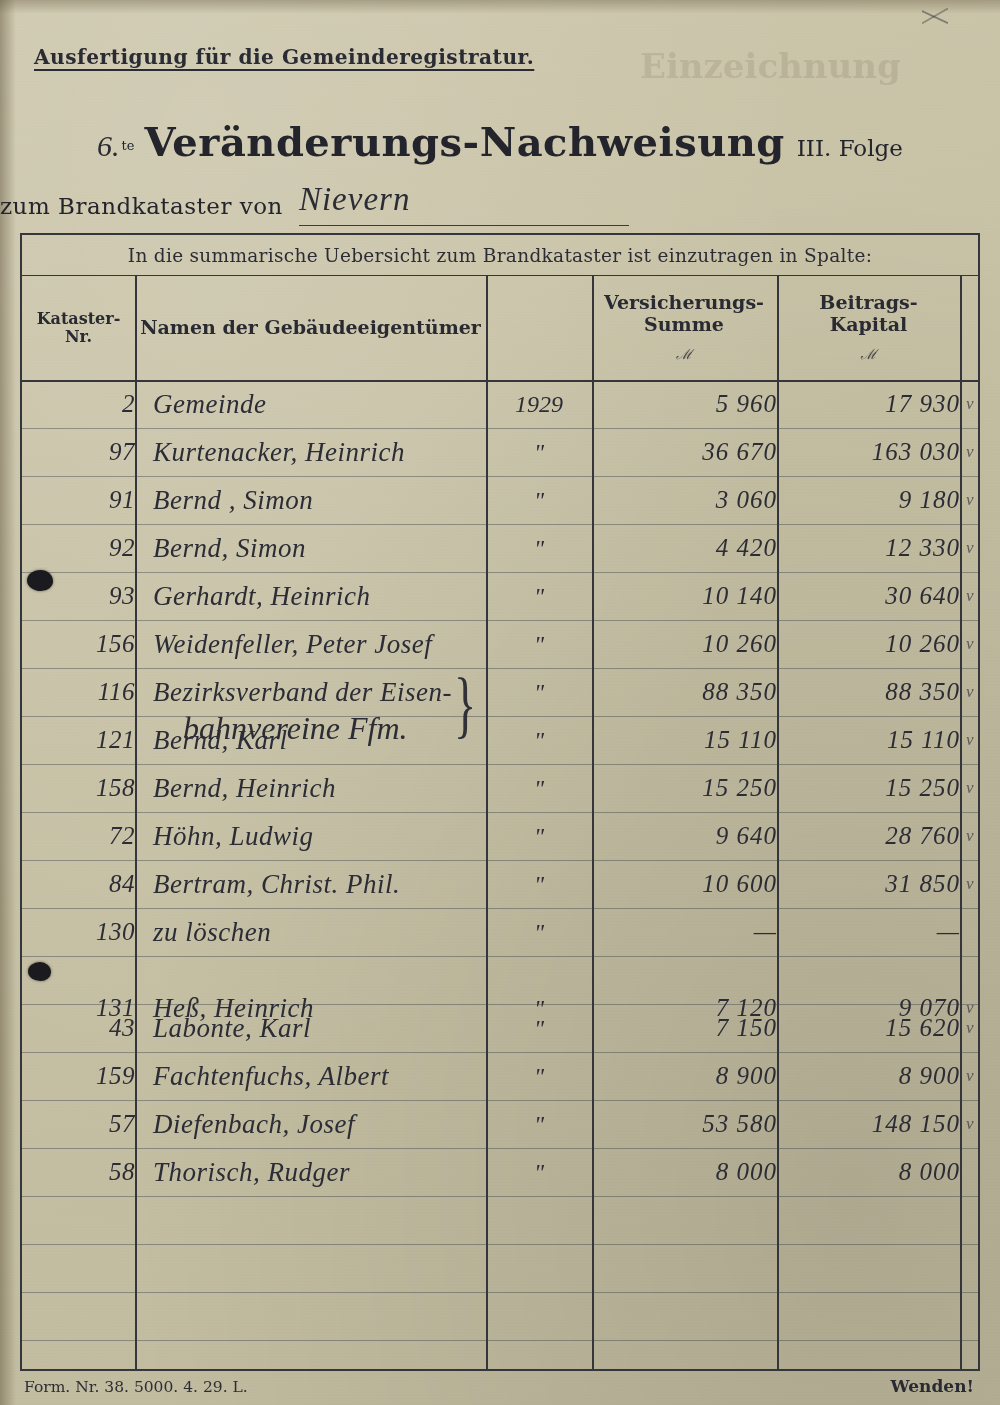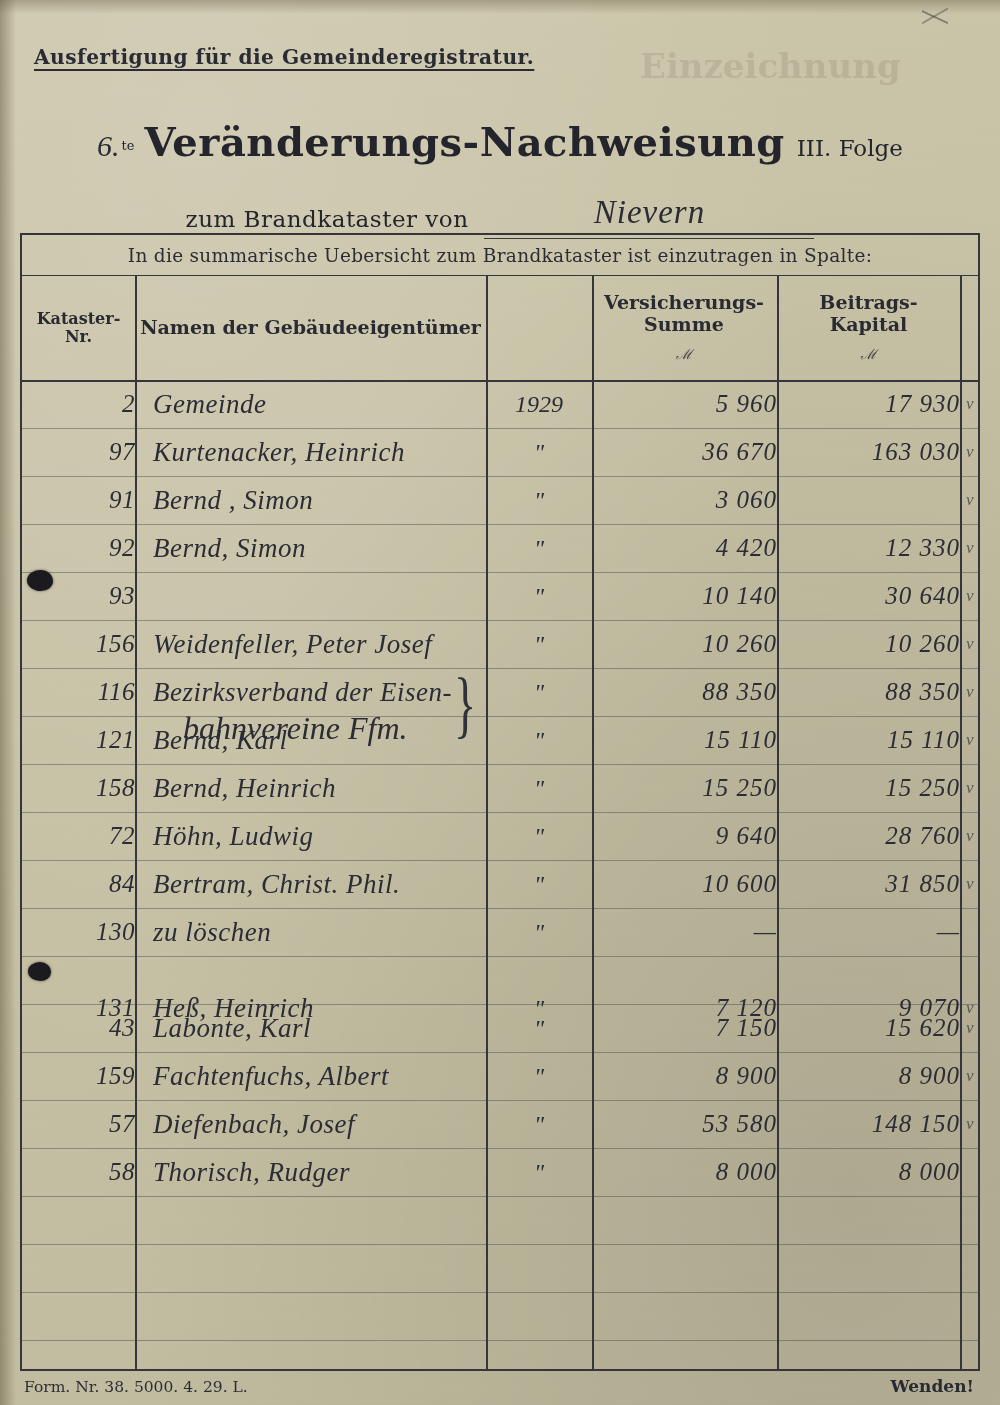--- a/index.html
+++ b/index.html
@@ -90,24 +90,22 @@
   }
   .title-folge {
     font-family: "DejaVu Serif", serif;
     font-size: 23px;
     margin-left: 12px;
   }
   .subtitle-row {
     position: absolute;
     left: 0; right: 0;
     top: 185px;
-    text-align: center;
     white-space: nowrap;
     color: #23242c;
-    margin-top: 13px;
   }
   .subtitle-text {
     font-family: "DejaVu Serif", serif;
     font-size: 23px;
     letter-spacing: 0.5px;
   }
   .place-wrap {
     position: relative;
     display: inline-block;
     width: 330px;
@@ -387,34 +385,36 @@
           <div class="cell c-sum" style="left: 570px; width: 185px;">36 670</div>
           <div class="cell c-kap" style="left: 755px; width: 183px;">163 030</div>
           <div class="tick" style="left: 944px; top: 14px;">v</div>
         </div>
         <div class="rowline" style="top: 144px;"></div>
         <div class="row" style="top: 96px;">
           <div class="cell c-kat" style="left: 0px; width: 113px;">91</div>
           <div class="cell c-name" style="left: 113px; width: 351px;">Bernd , Simon</div>
           <div class="cell c-jahr" style="left: 464px; width: 106px;">"</div>
           <div class="cell c-sum" style="left: 570px; width: 185px;">3 060</div>
+          <div class="cell c-kap" style="left: 755px; width: 183px;">9 180</div>
           <div class="tick" style="left: 944px; top: 14px;">v</div>
         </div>
         <div class="rowline" style="top: 192px;"></div>
         <div class="row" style="top: 144px;">
           <div class="cell c-kat" style="left: 0px; width: 113px;">92</div>
           <div class="cell c-name" style="left: 113px; width: 351px;">Bernd,  Simon</div>
           <div class="cell c-jahr" style="left: 464px; width: 106px;">"</div>
           <div class="cell c-sum" style="left: 570px; width: 185px;">4 420</div>
           <div class="cell c-kap" style="left: 755px; width: 183px;">12 330</div>
           <div class="tick" style="left: 944px; top: 14px;">v</div>
         </div>
         <div class="rowline" style="top: 240px;"></div>
         <div class="row" style="top: 192px;">
           <div class="cell c-kat" style="left: 0px; width: 113px;">93</div>
+          <div class="cell c-name" style="left: 113px; width: 351px;">Gerhardt, Heinrich</div>
           <div class="cell c-jahr" style="left: 464px; width: 106px;">"</div>
           <div class="cell c-sum" style="left: 570px; width: 185px;">10 140</div>
           <div class="cell c-kap" style="left: 755px; width: 183px; text-align: right;">30 640</div>
           <div class="tick" style="left: 944px; top: 14px;">v</div>
         </div>
         <div class="rowline" style="top: 288px;"></div>
         <div class="row" style="top: 240px;">
           <div class="cell c-kat" style="left: 0px; width: 113px;">156</div>
           <div class="cell c-name" style="left: 113px; width: 351px;">Weidenfeller, Peter Josef</div>
           <div class="cell c-jahr" style="left: 464px; width: 106px;">"</div>

